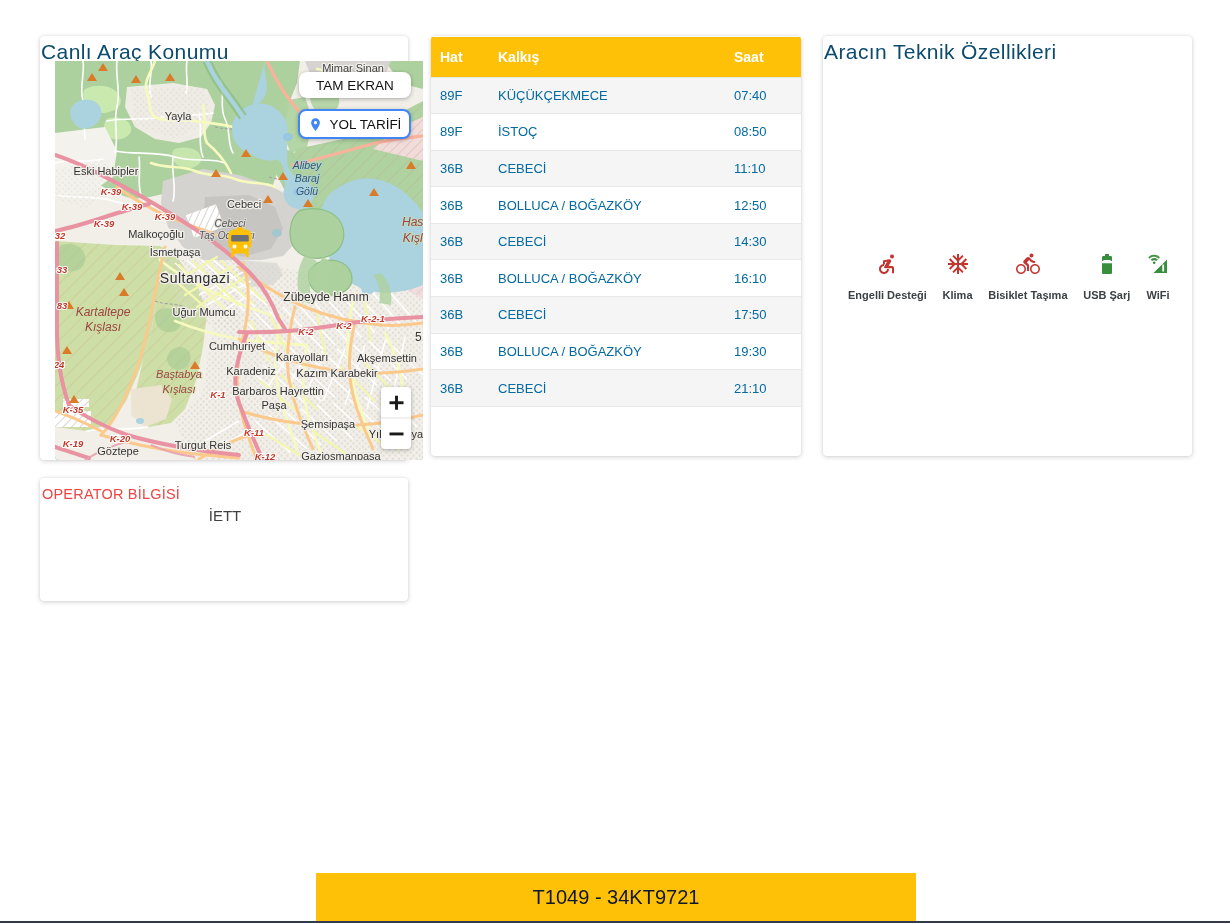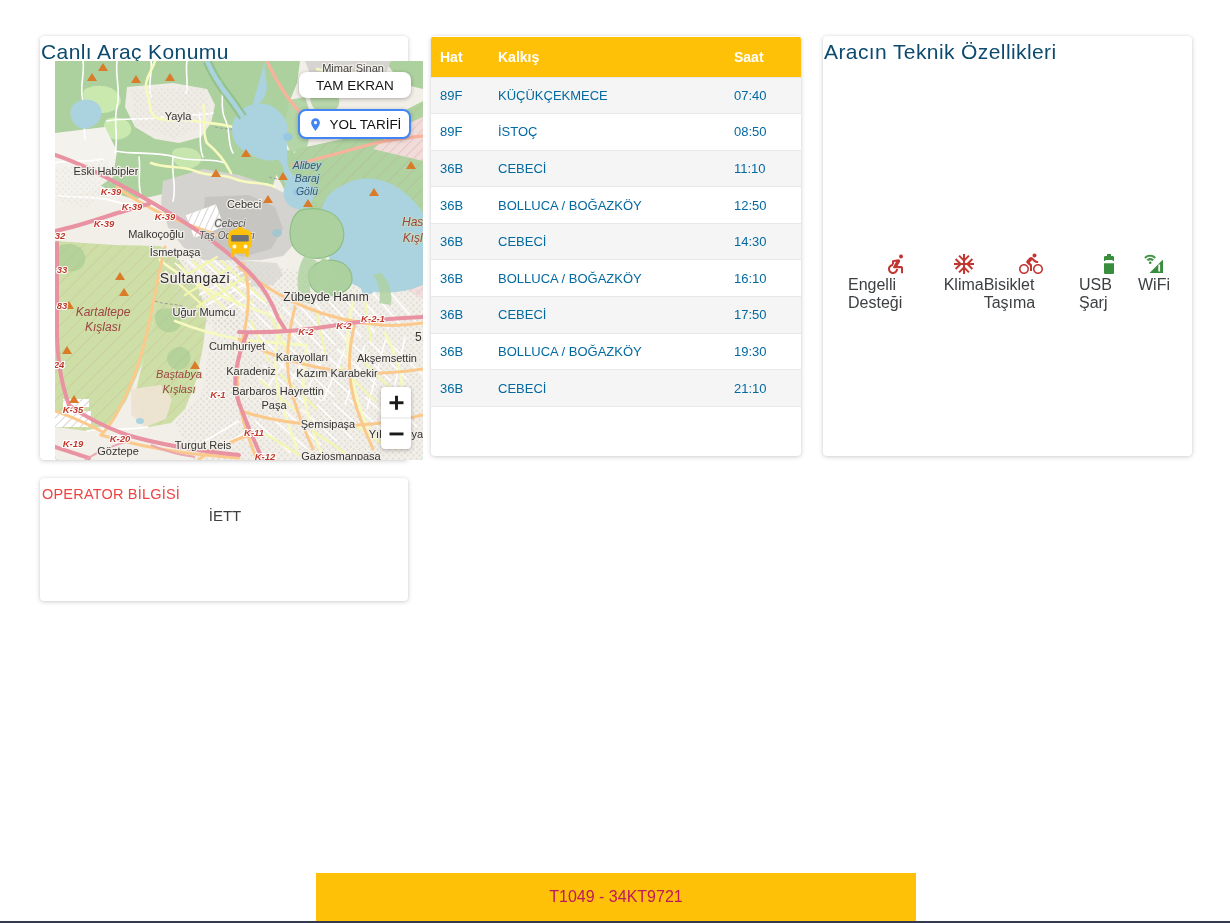--- a/index.html
+++ b/index.html
@@ -26,28 +26,28 @@
   tbody tr:nth-child(odd) { background:#f5f5f5; }
   tbody tr:last-child td { border-bottom:1px solid #e8e8e8; }
   .c1 { padding-left:9px; width:67px; }
   .c2 { width:236px; }
   .c3 { }
   
   #card-tech { left:823px; top:36px; width:369px; height:420px; }
   #icons { position:absolute; left:25px; right:22px; top:216px; display:flex; justify-content:space-between; }
   .feat { display:flex; flex-direction:column; align-items:center; }
   .feat svg { display:block; margin-bottom:0px; }
-  .feat .lbl { font-size:16px; color:#3c4043; margin-top:0; }
+  .feat .lbl { font-size:11px; color:#3c4043; margin-top:13px;font-weight:bold; }
   
   #card-op { left:40px; top:478px; width:368px; height:123px; }
   #card-op .t1 { font-size:14.5px; letter-spacing:.2px; color:#ef4444; padding:8px 0 0 2px; }
   #card-op .t2 { font-size:15px; color:#404040; font-weight:normal; padding:5px 0 0 2px;text-align:center; }
   
   #plate { position:absolute; left:316px; top:873px; width:600px; height:48px; background:#FFC107;
-           display:flex; align-items:center; justify-content:center; font-size:16px; color:#be185d; }
+           display:flex; align-items:center; justify-content:center; font-size:20px; color:#0f172a; }
   #botline { position:absolute; left:0; top:920.5px; width:1230px; height:2.5px; background:#343a4d; }
 </style>
 </head>
 <body>
 
 <div class="card" id="card-map">
   <div class="ctitle">Canlı Araç Konumu</div>
   <div id="map">
     <svg width="368" height="399" viewBox="0 0 368 399" style="position:absolute;left:0;top:0">
       <defs>

